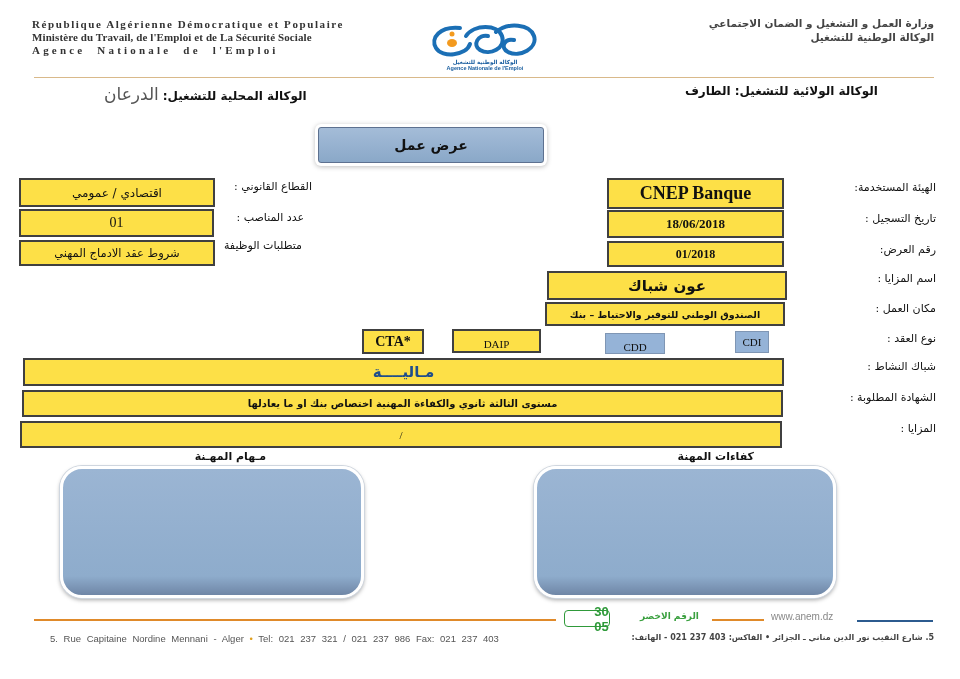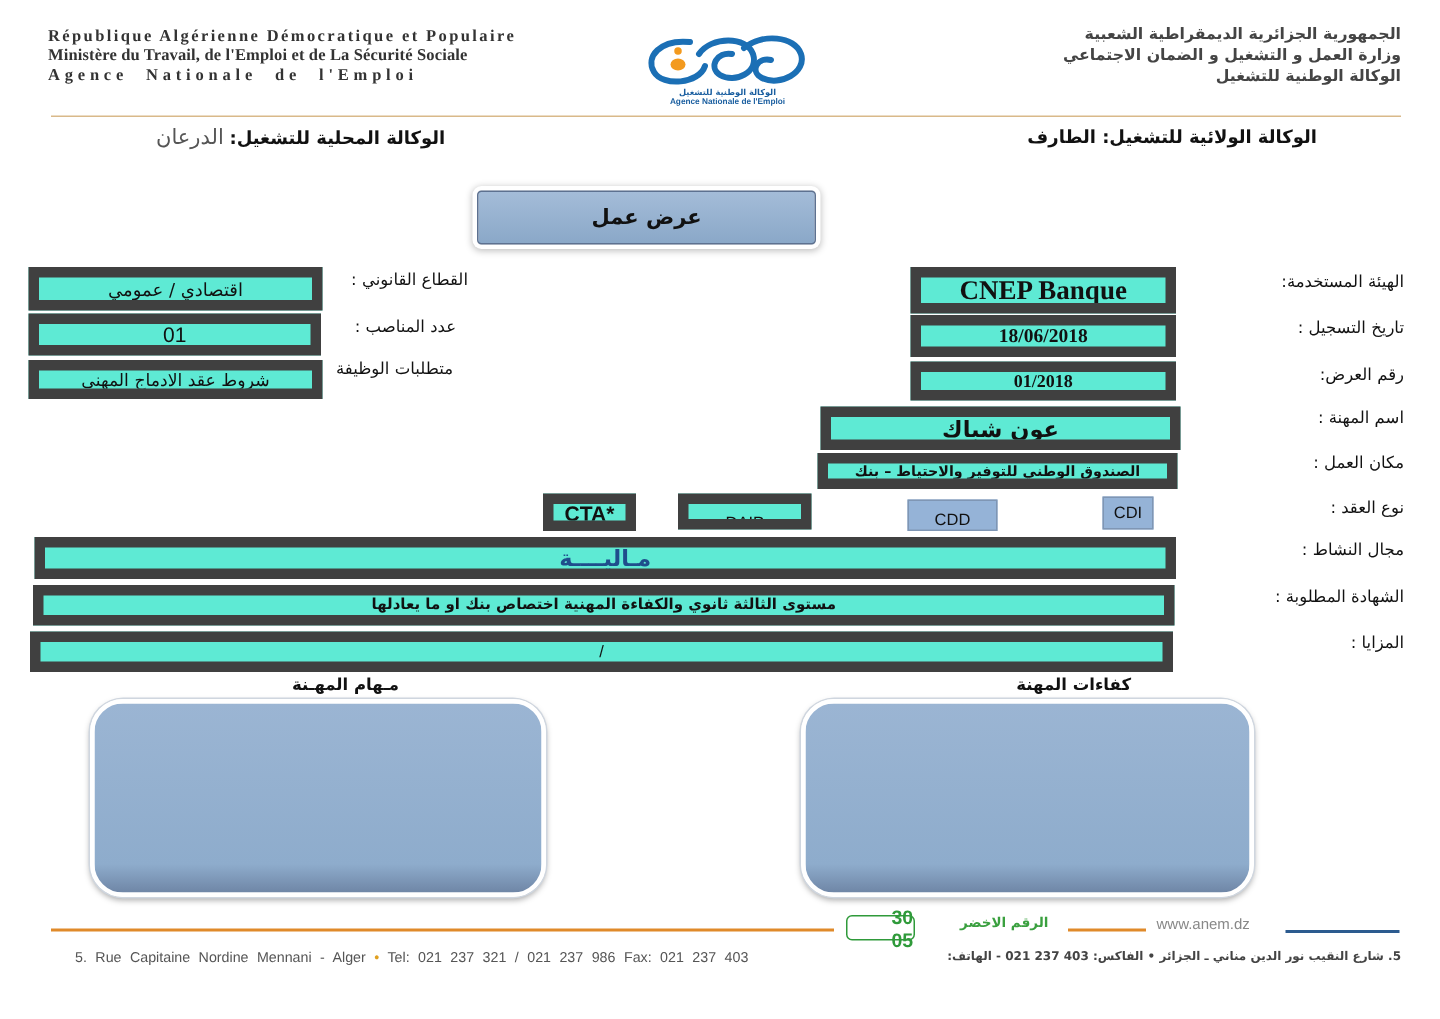--- a/index.html
+++ b/index.html
@@ -19,34 +19,34 @@
   .hdr-ar .l2 { letter-spacing: 1.2px; }
   .hdr-ar .l3 { letter-spacing: 6px; padding-right: 0; }
 
   .logo { left: 426px; top: 18px; width: 118px; height: 56px; }
   .logo-caption { left: 422px; top: 59px; width: 126px; text-align: center; font-family: "Liberation Sans", sans-serif; font-size: 5.5px; color: #1b5fa0; font-weight: bold; line-height: 6px; }
 
   .hdr-rule { left: 34px; top: 77px; width: 900px; height: 1px; background: #d9b98a; }
 
   .agency-left { left: 104px; top: 84px; direction: rtl; font-family: "DejaVu Sans", sans-serif; font-size: 12px; }
   .agency-left .lbl { font-weight: bold; }
-  .agency-left .val { color: #555; font-size: 14px; }
+  .agency-left .val { color: #555; font-size: 17px; }
   .agency-right { right: 82px; top: 84px; direction: rtl; font-family: "DejaVu Sans", sans-serif; font-size: 12px; font-weight: bold; }
 
   
   .title-box { left: 318px; top: 127px; width: 226px; height: 36px; background: linear-gradient(#a4bcd8, #8aa8c8); border: 1px solid #5d7190; border-radius: 3px; box-shadow: 0 0 0 3px #fff, 0 1px 5px 3px rgba(0,0,0,0.25); display: flex; align-items: center; justify-content: center; font-family: "DejaVu Sans", sans-serif; font-size: 14px; font-weight: bold; text-align: center; }
 
   
-  .fbox { background: #5eead4; border: 7px solid #404040; display: flex; align-items: center; justify-content: center; color: #111; white-space: nowrap; overflow: hidden; }
+  .fbox { background: #fde047; border: 2px solid #404040; display: flex; align-items: center; justify-content: center; color: #111; white-space: nowrap; overflow: hidden; }
   .fbox.plain { border: 1px solid #7f96b4; background: #95b3d7; }
 
   .lbl-ar { direction: rtl; text-align: right; font-family: "DejaVu Sans", sans-serif; font-size: 11px; white-space: nowrap; }
 
   .serif-b { font-family: "Liberation Serif", serif; font-weight: bold; }
-  .sans { font-family: Liberation Sans, sans-serif; }
+  .sans { font-family: Liberation Serif, serif; }
   .ar { font-family: "DejaVu Sans", sans-serif; direction: rtl; }
 
   
   .big-box { background: linear-gradient(#9bb5d3, #8eaccc 85%, #6f86a6); border: 3px solid #fff; border-radius: 22px; box-shadow: 0 0 0 1px #cfd6df, 0 2px 4px rgba(0,0,0,0.35); }
 
   
   .foot-rule-l { left: 34px; top: 619px; width: 522px; height: 2px; background: #e08a2a; }
   .green-num { left: 564px; top: 610px; width: 46px; height: 17px; border: 1.5px solid #2f9a3a; border-radius: 4px; color: #2f9a3a; font-family: "Liberation Sans", sans-serif; font-weight: bold; font-size: 13px; display: flex; align-items: center; justify-content: center; gap: 3px; padding-left: 32px; }
   .green-lbl { left: 640px; top: 611px; color: #3aa03f; font-family: "DejaVu Sans", sans-serif; font-size: 9px; font-weight: bold; direction: rtl; }
   .foot-rule-m { left: 712px; top: 619px; width: 52px; height: 2px; background: #e08a2a; }
@@ -74,21 +74,20 @@
     <circle cx="26" cy="16" r="2.5" fill="#f39a1e"></circle>
     <ellipse cx="26" cy="25" rx="5" ry="4" fill="#f39a1e"></ellipse>
   </svg>
 </div>
 <div class="abs logo-caption">
   <div class="ar">الوكالة الوطنية للتشغيل</div>
   <div>Agence Nationale de l'Emploi</div>
 </div>
 
 <div class="abs hdr-ar">
-  <div class="l1">الجمهورية الجزائرية الديمقراطية الشعبية</div>
   <div class="l2">وزارة العمل و التشغيل و الضمان الاجتماعي</div>
   <div class="l3">الوكالة الوطنية للتشغيل</div>
 </div>
 
 <div class="abs hdr-rule"></div>
 
 <div class="abs agency-left">
   <span class="lbl">الوكالة المحلية للتشغيل:</span>
   <span class="val">الدرعان</span>
 </div>
@@ -102,42 +101,42 @@
 <div class="abs fbox serif-b" style="left:607px;top:178px;width:177px;height:31px;font-size:18px;">CNEP Banque</div>
 <div class="abs lbl-ar" style="right:24px;top:181px;">الهيئة المستخدمة:</div>
 
 <div class="abs fbox serif-b" style="left:607px;top:210px;width:177px;height:28px;font-size:13px;">18/06/2018</div>
 <div class="abs lbl-ar" style="right:24px;top:212px;">تاريخ التسجيل :</div>
 
 <div class="abs fbox serif-b" style="left:607px;top:241px;width:177px;height:26px;font-size:12px;">01/2018</div>
 <div class="abs lbl-ar" style="right:24px;top:243px;">رقم العرض:</div>
 
 <div class="abs fbox ar" style="left:547px;top:271px;width:240px;height:29px;font-size:15px;font-weight:bold;">عون شباك</div>
-<div class="abs lbl-ar" style="right:24px;top:272px;">اسم المهنة :</div>
+<div class="abs lbl-ar" style="right:24px;top:272px;">اسم المزايا :</div>
 
 <div class="abs fbox ar" style="left:545px;top:302px;width:240px;height:24px;font-size:9.5px;font-weight:bold;">الصندوق الوطني للتوفير والاحتياط – بنك</div>
 <div class="abs lbl-ar" style="right:24px;top:302px;">مكان العمل :</div>
 
 <div class="abs lbl-ar" style="right:24px;top:332px;">نوع العقد :</div>
 <div class="abs fbox plain sans" style="left:735px;top:331px;width:34px;height:22px;font-size:11px;">CDI</div>
 <div class="abs fbox plain sans" style="left:605px;top:333px;width:60px;height:21px;font-size:11px;padding-top:6px;">CDD</div>
 <div class="abs fbox sans" style="left:452px;top:329px;width:89px;height:24px;font-size:11px;align-items:flex-start;padding-top:7px;">DAIP</div>
 <div class="abs fbox sans" style="left:362px;top:329px;width:62px;height:25px;font-size:14px;font-weight:bold;">CTA*</div>
 
 <div class="abs fbox ar" style="left:19px;top:178px;width:196px;height:29px;font-size:12px;">اقتصادي / عمومي</div>
 <div class="abs lbl-ar" style="right:648px;top:180px;">القطاع القانوني :</div>
 
 <div class="abs fbox sans" style="left:19px;top:209px;width:195px;height:28px;font-size:14px;">01</div>
 <div class="abs lbl-ar" style="right:656px;top:211px;">عدد المناصب :</div>
 
 <div class="abs fbox ar" style="left:19px;top:240px;width:196px;height:26px;font-size:11.5px;">شروط عقد الادماج المهني</div>
 <div class="abs lbl-ar" style="right:658px;top:239px;">متطلبات الوظيفة</div>
 
 <div class="abs fbox ar" style="left:23px;top:358px;width:761px;height:28px;font-size:15px;font-weight:bold;color:#1f4e8c;">مـاليــــة</div>
-<div class="abs lbl-ar" style="right:24px;top:360px;">مجال النشاط :</div>
+<div class="abs lbl-ar" style="right:24px;top:360px;">شباك النشاط :</div>
 
 <div class="abs fbox ar" style="left:22px;top:390px;width:761px;height:27px;font-size:10px;font-weight:bold;">مستوى الثالثة ثانوي والكفاءة المهنية اختصاص بنك او ما يعادلها</div>
 <div class="abs lbl-ar" style="right:24px;top:391px;">الشهادة المطلوبة :</div>
 
 <div class="abs fbox sans" style="left:20px;top:421px;width:762px;height:27px;font-size:11px;">/</div>
 <div class="abs lbl-ar" style="right:24px;top:422px;">المزايا :</div>
 
 <div class="abs lbl-ar" style="right:206px;top:450px;font-size:11px;font-weight:bold;">كفاءات المهنة</div>
 <div class="abs lbl-ar" style="right:694px;top:450px;font-size:11px;font-weight:bold;">مـهام المهـنة</div>
 

